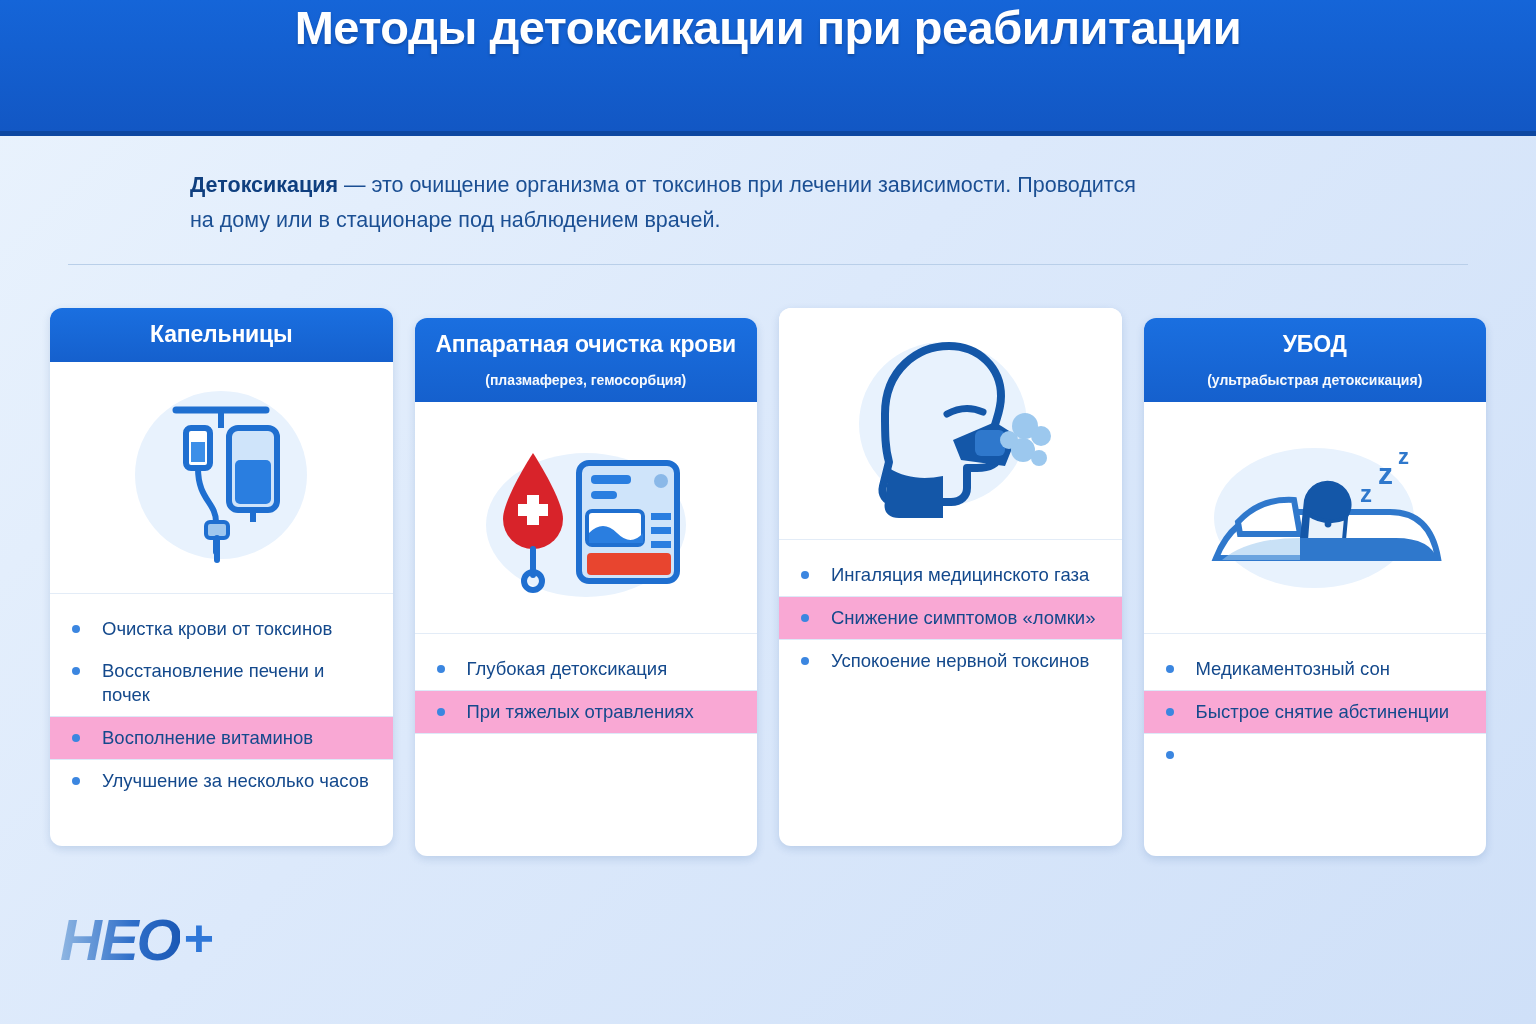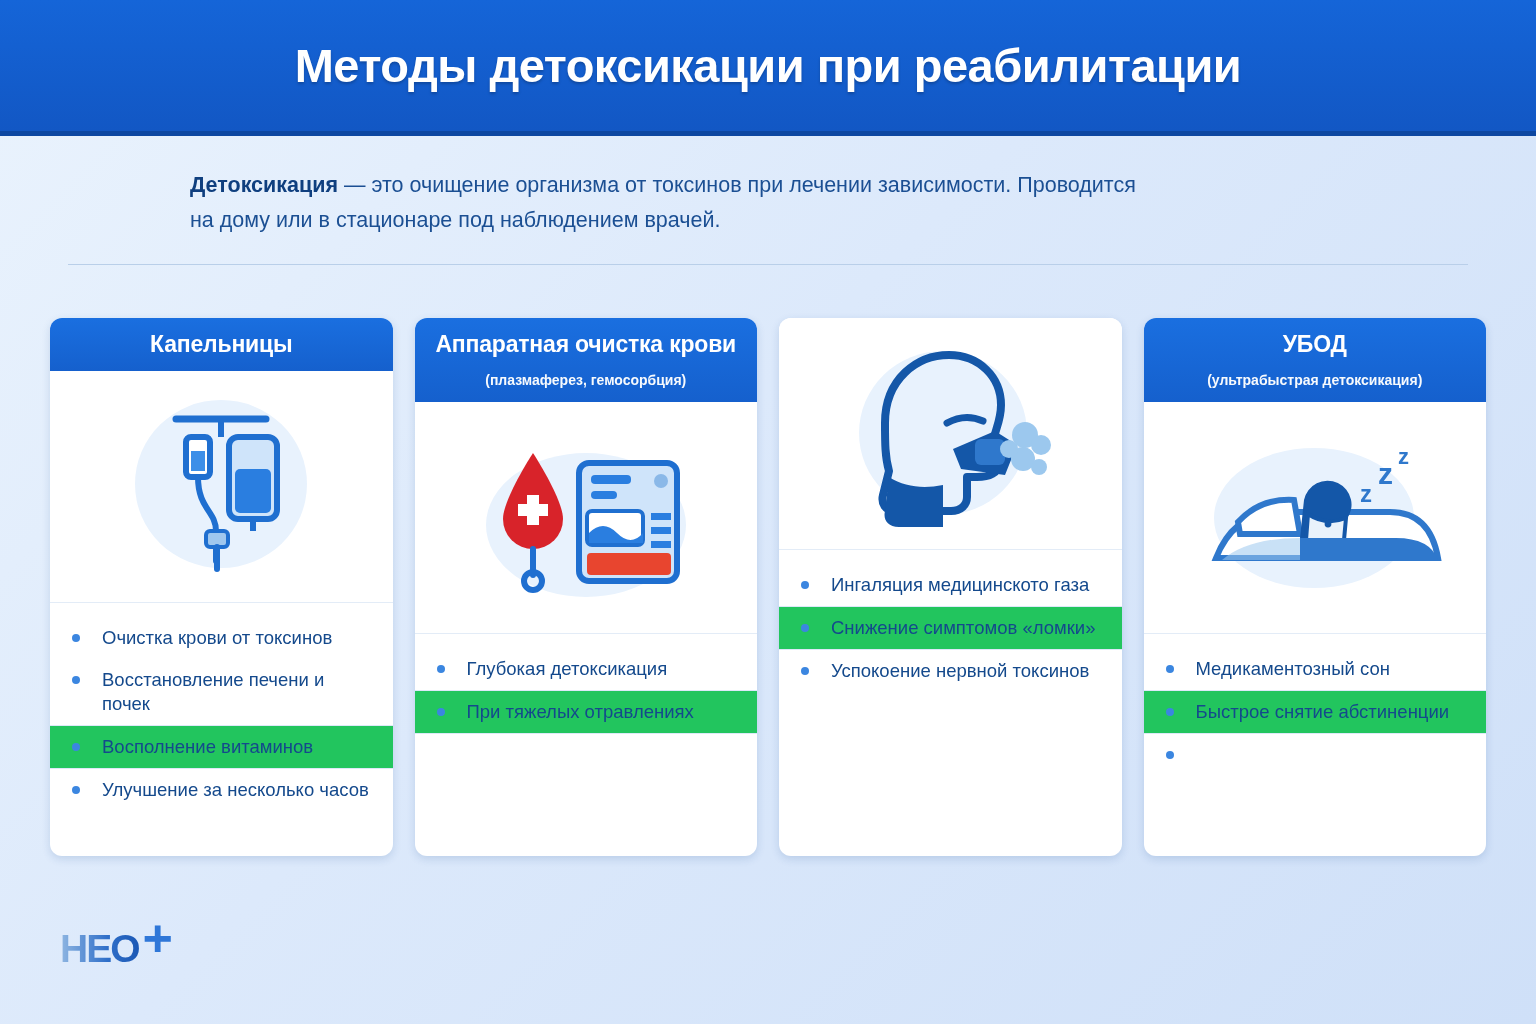--- a/index.html
+++ b/index.html
@@ -18,21 +18,21 @@
     background: linear-gradient(135deg, #eaf3fd 0%, #dce9fb 45%, #cfe0f8 100%);
   }
 
   
   .header {
     position: relative;
     height: 136px;
     background: linear-gradient(180deg, #1565d8 0%, #1257c4 100%);
     border-bottom: 5px solid #0d47a1;
     display: flex;
-    align-items: center;
+    align-items: flex-start;
     justify-content: center;
   }
   .header-title {
     color: #ffffff;
     font-size: 47px;
     font-weight: bold;
     letter-spacing: -0.5px;
     text-align: center;
     text-shadow: 0 2px 3px rgba(0,0,0,0.22);
   }
@@ -53,21 +53,21 @@
     height: 1px;
     background: #b9cfe9;
     margin: 26px auto 0 auto;
   }
 
   
   .cards {
     display: flex;
     gap: 22px;
     padding: 34px 50px 0 50px;
-    align-items: flex-end;
+    align-items: center;
   }
   .card {
     flex: 1 1 0;
     background: #ffffff;
     border-radius: 12px;
     box-shadow: 0 3px 9px rgba(23,72,140,0.16);
     overflow: hidden;
     display: flex;
     flex-direction: column;
     min-height: 538px;
@@ -110,21 +110,21 @@
   .bullet {
     display: flex;
     gap: 22px;
     align-items: flex-start;
     padding: 9px 20px 9px 22px;
     font-size: 18.5px;
     line-height: 1.3;
     color: #14498c;
   }
   .bullet.hl {
-    background: #22c55e;
+    background: #f9a8d4;
     border-top: 1px solid #dde9f8;
     border-bottom: 1px solid #dde9f8;
   }
   .dot {
     width: 8px; height: 8px;
     border-radius: 50%;
     background: #3b86e0;
     margin-top: 8px;
     flex: 0 0 auto;
   }
@@ -132,28 +132,29 @@
   
   .logo {
     position: absolute;
     left: 60px;
     bottom: 58px;
     display: flex;
     align-items: flex-end;
     gap: 4px;
   }
   .logo-text {
-    font-size: 39px;
+    font-size: 58px;
     font-weight: bold;
     letter-spacing: -2px;
     background: linear-gradient(90deg, #8fb6e2 0%, #2f6fc9 60%, #1b58b5 100%);
     -webkit-background-clip: text;
     background-clip: text;
     color: transparent;
     line-height: 0.9;
+    font-style: italic;
   }
   .logo-plus {
     font-size: 52px;
     font-weight: bold;
     color: #2f77d8;
     line-height: 0.95;
     margin-bottom: 3px;
   }
 </style>
 </head>

